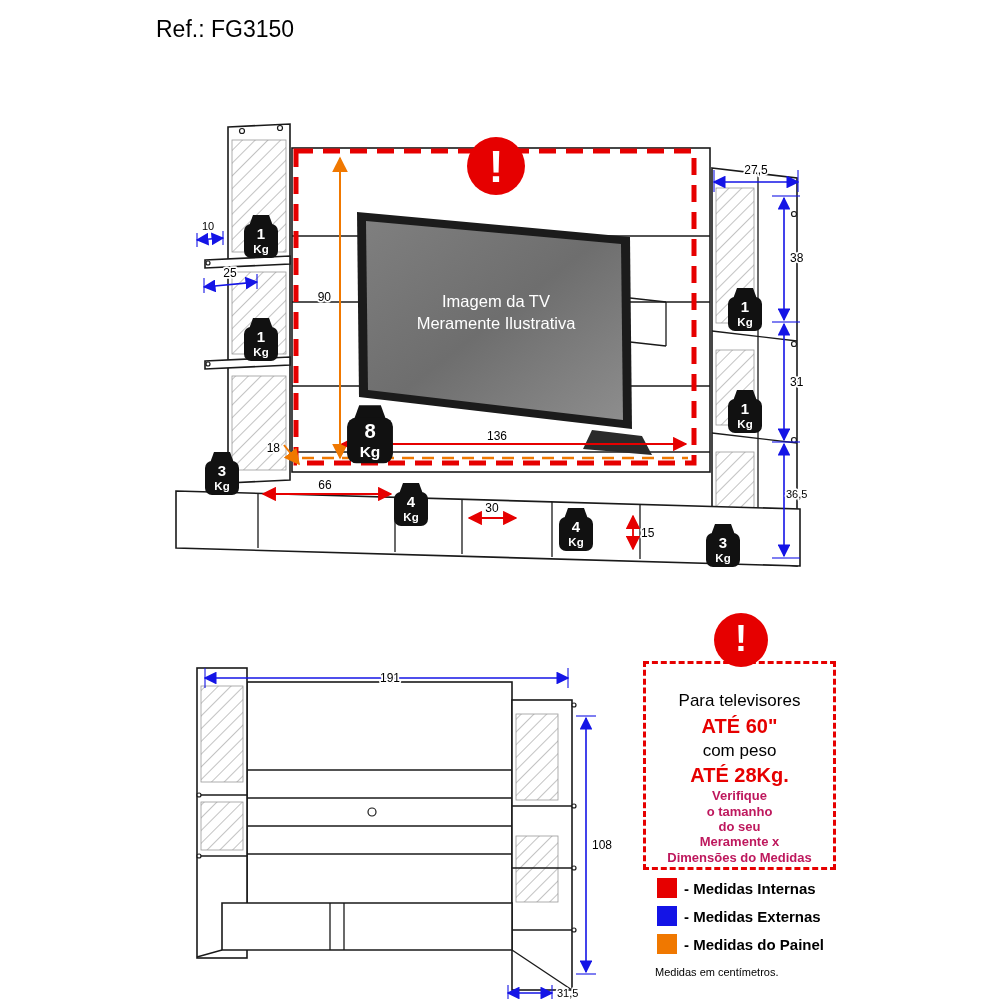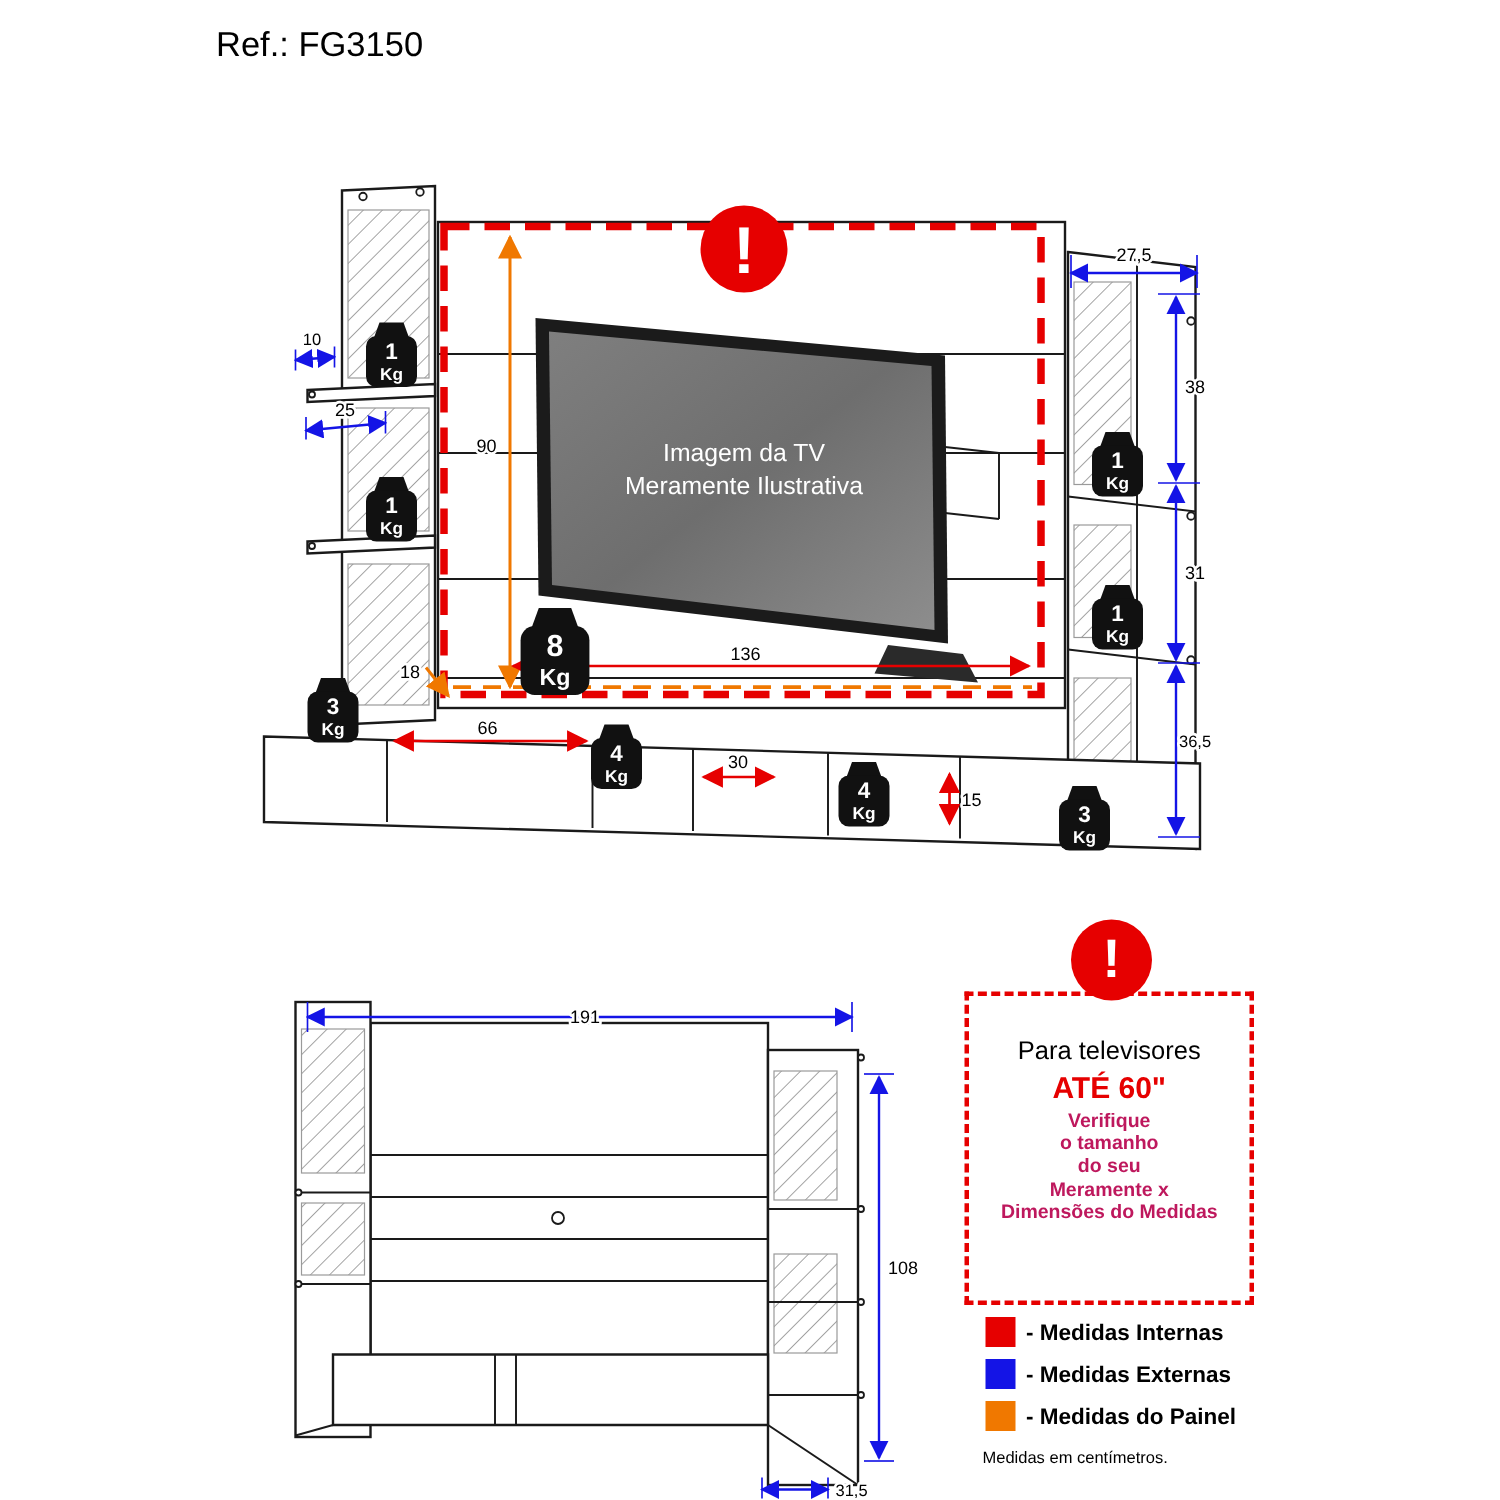--- a/index.html
+++ b/index.html
@@ -1,18 +1,18 @@
 <!DOCTYPE html>
 <html><head>
 <meta charset="utf-8">
 <style>
   * { margin:0; padding:0; box-sizing:border-box; }
   body { background:#ffffff; font-family:"Liberation Sans", sans-serif; }
   .page { position:relative; width:1000px; height:1000px; background:#fff; overflow:hidden; }
-  .ref { position:absolute; left:144px; top:16px; font-size:23px; color:#000; }
+  .ref { position:absolute; left:156px; top:16px; font-size:23px; color:#000; }
   svg.draw { position:absolute; left:0; top:0; z-index:1; }
 
   
   .dt { font-family:"Liberation Sans", sans-serif; font-size:12px; fill:#000;
         paint-order:stroke; stroke:#ffffff; stroke-width:3.5px; stroke-linejoin:round; }
   .dt11 { font-size:11px; }
   .mid { text-anchor:middle; }
   .tvcap { font-family:"Liberation Sans", sans-serif; font-size:16.5px; fill:#ffffff; text-anchor:middle; }
   .bnum { font-family:"Liberation Sans", sans-serif; font-size:15px; font-weight:bold; fill:#fff; text-anchor:middle; }
   .bkg  { font-family:"Liberation Sans", sans-serif; font-size:11.5px; font-weight:bold; fill:#fff; text-anchor:middle; }
@@ -310,20 +310,22 @@
         <line class="tickB" x1="552" y1="985" x2="552" y2="999"></line>
       <line class="dimB" x1="508" y1="993" x2="552" y2="993" marker-start="url(#aB)" marker-end="url(#aB)"></line>
       <text class="dt dt11" x="557" y="997">31,5</text>
     </g>
   </svg>
 
   <div class="warn-circle">!</div>
   <div class="warn-box">
     <div class="w-black">Para televisores</div>
     <div class="w-red">ATÉ 60"</div>
+    <div class="w-black">com peso</div>
+    <div class="w-red">ATÉ 28Kg.</div>
     <div class="w-small">Verifique</div>
     <div class="w-small">o tamanho</div>
     <div class="w-small">do seu</div>
     <div class="w-small">Meramente x</div>
     <div class="w-small">Dimensões do Medidas</div>
   </div>
 
   <div class="legend">
     <div class="legend-row">
       <div class="legend-swatch sw-red"></div>

